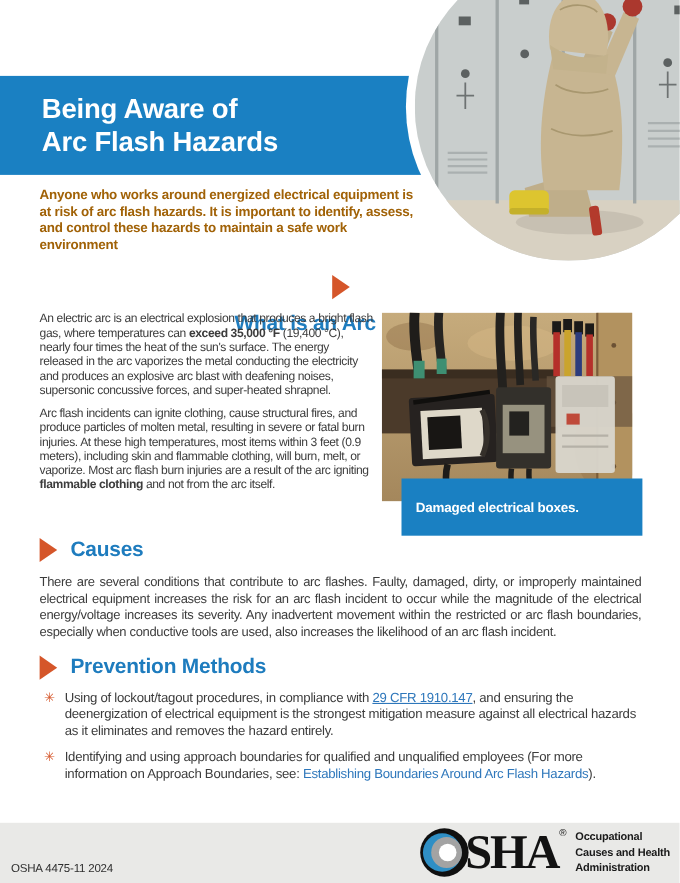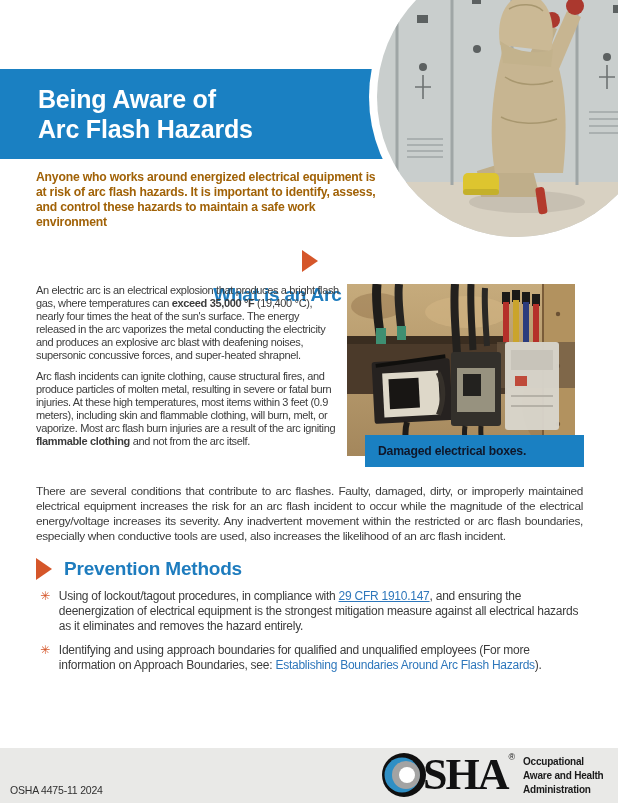--- a/index.html
+++ b/index.html
@@ -24,23 +24,23 @@
   .mt-h1{margin-top:20px;flex-direction:column;}
   .mt-h2{margin-top:14px;}
   .mt-h3{margin-top:14px;}
 
   .columns{display:flex;margin-top:10px;min-height:190px;}
   .leftcol{width:303px;font-size:11px;line-height:13px;letter-spacing:-0.35px;}
   .leftcol p{margin:0;}
   .leftcol p + p{margin-top:8px;}
   .rightcol{position:relative;width:237px;margin-left:8px;height:190px;}
   .photo2{position:absolute;left:0;top:0;width:228px;height:172px;overflow:hidden;}
-  .caption{position:absolute;left:18px;top:151px;width:219px;height:32px;background:#1a80c2;
+  .caption{position:absolute;left:18px;top:151px;width:219px;height:52px;background:#1a80c2;
            display:flex;align-items:center;box-sizing:border-box;padding-left:13px;
-           color:#0f172a;font-weight:bold;font-size:12.2px;letter-spacing:-0.2px;}
+           color:#ffffff;font-weight:bold;font-size:12.2px;letter-spacing:-0.2px;}
 
   .causes-body{margin:10px 0 0 0;text-align:justify;font-size:11.8px;line-height:14.8px;letter-spacing:-0.3px;width:547px;}
 
   .lead{margin:10px 0 0 2px;font-size:12px;letter-spacing:-0.25px;}
   .bullets{margin-top:8px;}
   .bullet{display:flex;gap:9px;margin-left:4px;font-size:12px;line-height:15px;letter-spacing:-0.25px;}
   .bullet + .bullet{margin-top:9px;}
   .bmark{color:#d5562a;font-size:12px;line-height:15px;flex:0 0 auto;}
   .btext{flex:1 1 auto;}
   a.doc-link{color:#2e77bb;text-decoration:underline;}
@@ -188,20 +188,24 @@
             <line x1="164" y1="112" x2="206" y2="112" stroke="#b5b1a7" stroke-width="2"></line>
             <line x1="164" y1="122" x2="206" y2="122" stroke="#b5b1a7" stroke-width="2"></line>
           </svg>
         </div>
         <div class="caption">
           <span>Damaged electrical boxes.</span>
         </div>
       </div>
     </div>
 
+    <div class="sec-head mt-h2">
+      <span class="tri"></span>
+      <span class="ht">Causes</span>
+    </div>
 
     <p class="causes-body">There are several conditions that contribute to arc flashes. Faulty, damaged, dirty, or improperly maintained electrical equipment increases the risk for an arc flash incident to occur while the magnitude of the electrical energy/voltage increases its severity. Any inadvertent movement within the restricted or arc flash boundaries, especially when conductive tools are used, also increases the likelihood of an arc flash incident.</p>
 
     <div class="sec-head mt-h3">
       <span class="tri"></span>
       <span class="ht">Prevention Methods</span>
     </div>
 
 
     <div class="bullets">
@@ -224,18 +228,18 @@
         <circle cx="23" cy="23" r="22" fill="#101010"></circle>
         <circle cx="21" cy="23" r="17.5" fill="#2f8fc5"></circle>
         <circle cx="25" cy="23" r="14" fill="#a3a3a3"></circle>
         <circle cx="26" cy="23" r="8" fill="#ffffff"></circle>
       </svg>
       <span class="sha">SHA</span>
       <sup>®</sup>
     </div>
     <div class="orgtext">
       <div>Occupational</div>
-      <div>Aware and Health</div>
+      <div>Causes and Health</div>
       <div>Administration</div>
     </div>
   </div>
 
 </div>
 
 </body></html>

